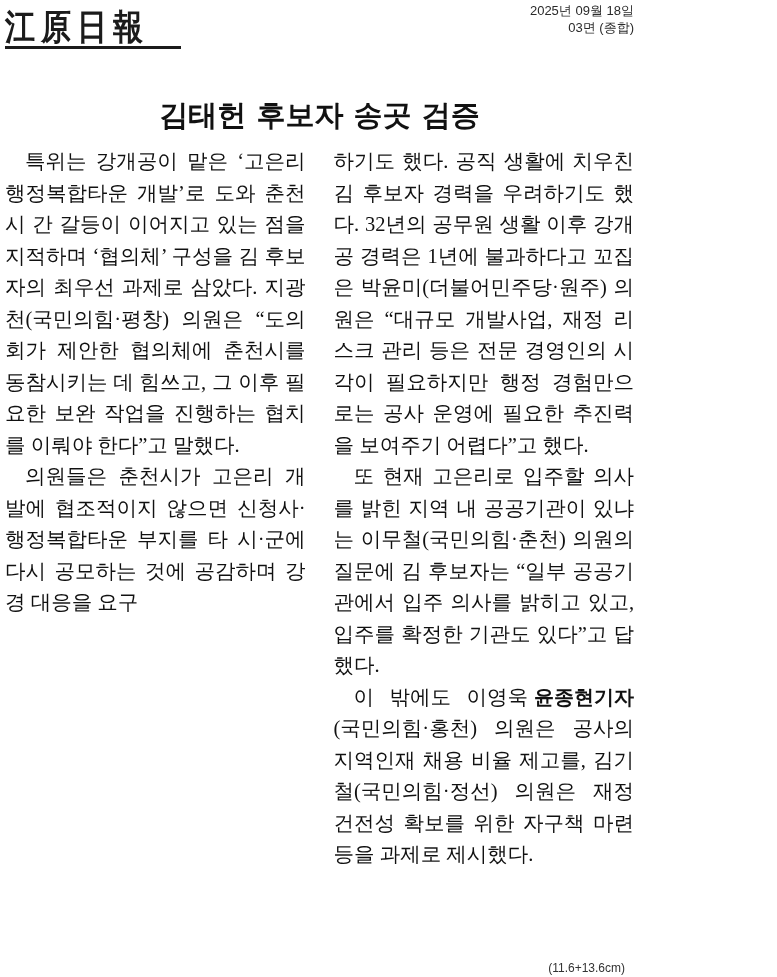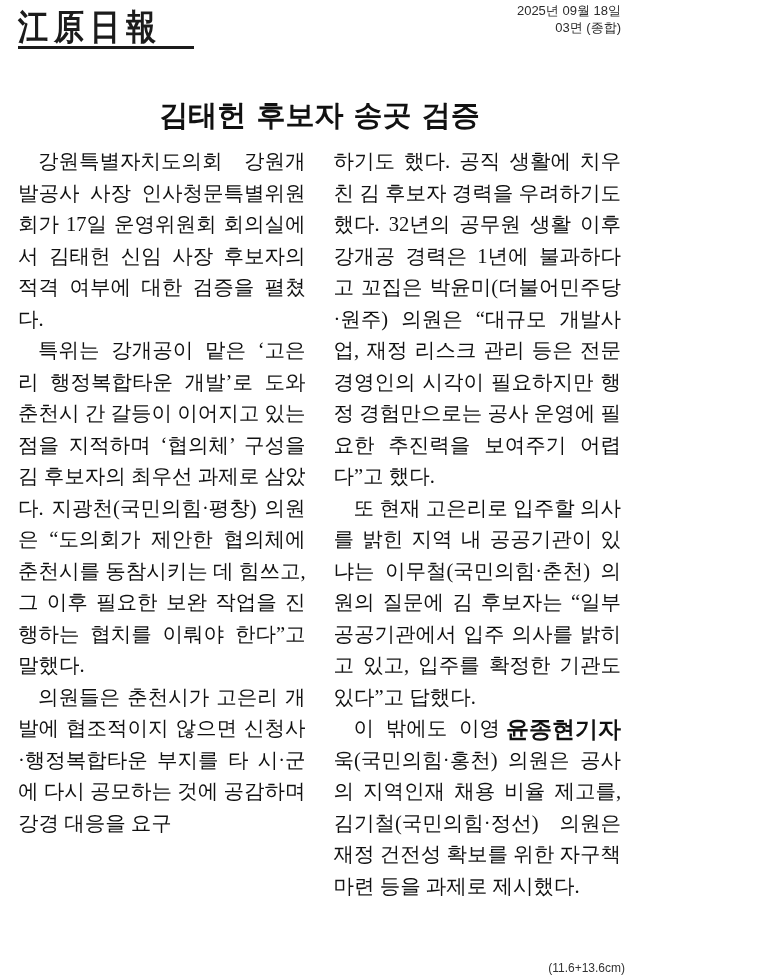--- a/index.html
+++ b/index.html
@@ -13,21 +13,21 @@
     font-family: "Liberation Serif", serif;
     color: #111111;
     position: relative;
     overflow: hidden;
   }
   .page {
     position: relative;
     width: 639px;
     height: 977px;
     box-sizing: border-box;
-    padding: 0 18px;
+    padding: 0 5px;
   }
   
   .masthead {
     position: relative;
     height: 52px;
   }
   .logo {
     position: absolute;
     left: 0;
     top: 4px;
@@ -120,21 +120,21 @@
     font-family: "Liberation Sans", sans-serif;
     font-size: 12px;
     color: #333;
   }
   .last-para {
     position: relative;
   }
   .reporter {
     font-family: "DejaVu Serif", serif;
     font-weight: bold;
-    font-size: 23px;
+    font-size: 20px;
     float: right;
     margin-left: 6px;
   }
 </style>
 </head>
 <body>
 
 <div class="page">
 
   <div class="masthead">
@@ -147,21 +147,20 @@
   </div>
 
 
   <div class="subhead-wrap">
     <div class="subhead">김태헌 후보자 송곳 검증</div>
   </div>
 
   <div class="columns">
 
     <div class="col col-left">
-      <p>강원특별자치도의회 강원개발공사 사장 인사청문특별위원회가 17일 운영위원회 회의실에서 김태헌 신임 사장 후보자의 적격 여부에 대한 검증을 펼쳤다.</p>
       <p>특위는 강개공이 맡은 ‘고은리 행정복합타운 개발’로 도와 춘천시 간 갈등이 이어지고 있는 점을 지적하며 ‘협의체’ 구성을 김 후보자의 최우선 과제로 삼았다. 지광천(국민의힘·평창) 의원은 “도의회가 제안한 협의체에 춘천시를 동참시키는 데 힘쓰고, 그 이후 필요한 보완 작업을 진행하는 협치를 이뤄야 한다”고 말했다.</p>
       <p>의원들은 춘천시가 고은리 개발에 협조적이지 않으면 신청사·행정복합타운 부지를 타 시·군에 다시 공모하는 것에 공감하며 강경 대응을 요구</p>
     </div>
 
     <div class="col col-right">
       <p class="noindent">하기도 했다. 공직 생활에 치우친 김 후보자 경력을 우려하기도 했다. 32년의 공무원 생활 이후 강개공 경력은 1년에 불과하다고 꼬집은 박윤미(더불어민주당·원주) 의원은 “대규모 개발사업, 재정 리스크 관리 등은 전문 경영인의 시각이 필요하지만 행정 경험만으로는 공사 운영에 필요한 추진력을 보여주기 어렵다”고 했다.</p>
       <p>또 현재 고은리로 입주할 의사를 밝힌 지역 내 공공기관이 있냐는 이무철(국민의힘·춘천) 의원의 질문에 김 후보자는 “일부 공공기관에서 입주 의사를 밝히고 있고, 입주를 확정한 기관도 있다”고 답했다.</p>
       <div class="last-para">
         <span class="reporter">윤종현기자</span>
         <p>이 밖에도 이영욱(국민의힘·홍천) 의원은 공사의 지역인재 채용 비율 제고를, 김기철(국민의힘·정선) 의원은 재정 건전성 확보를 위한 자구책 마련 등을 과제로 제시했다.</p>

